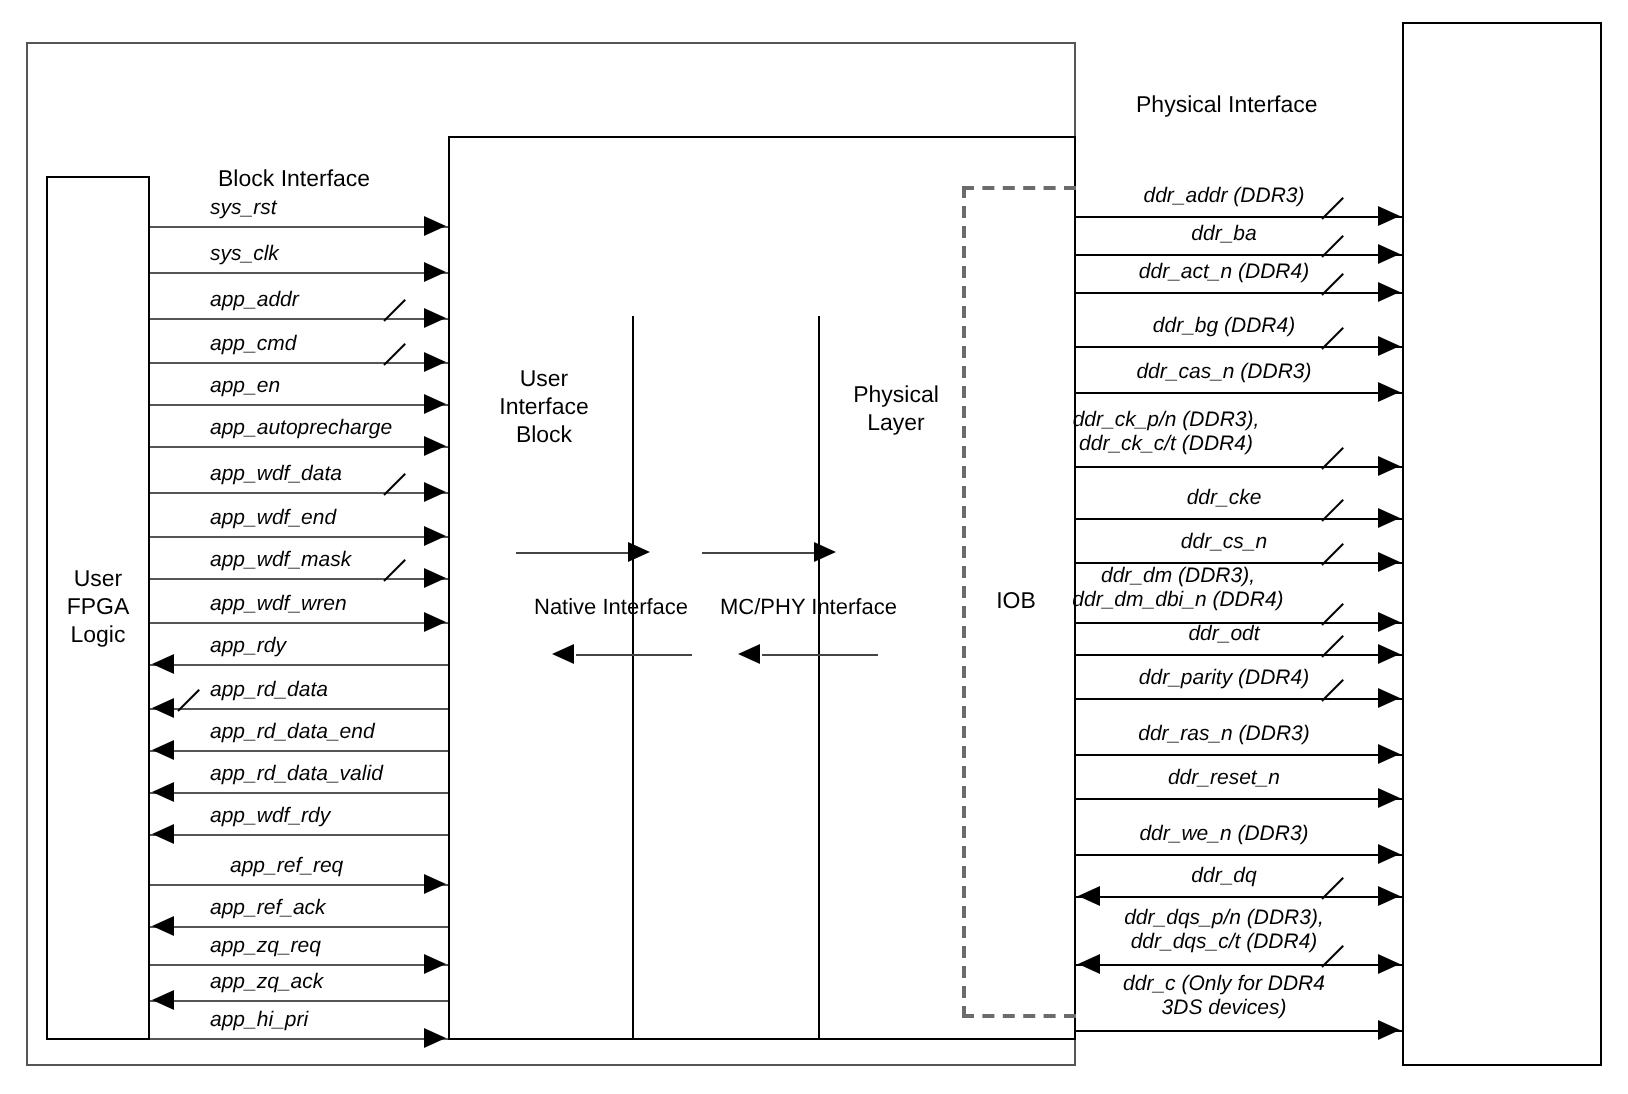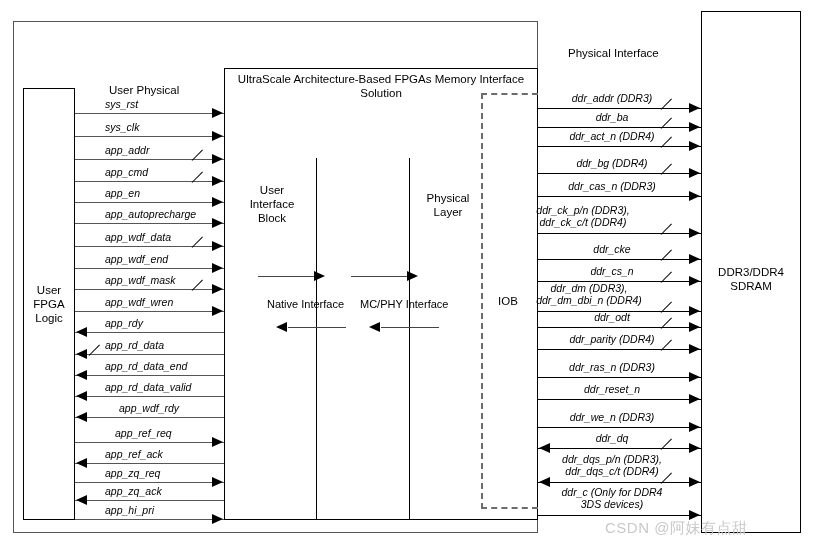--- a/index.html
+++ b/index.html
@@ -105,21 +105,20 @@
 <body>
 
 <div id="stage">
 
   <div class="fpga-frame"></div>
 
   <div class="user-logic"></div>
   <div class="user-logic-label multiline">User<br>FPGA<br>Logic</div>
 
   <div class="mis-block"></div>
-  <div class="mis-title">UltraScale Architecture-Based FPGAs Memory Interface Solution</div>
   <div class="mis-divider d1"></div>
   <div class="mis-divider d2"></div>
 
   <div class="col-label col-ui multiline">User<br>Interface<br>Block</div>
   <div class="col-label col-phy multiline">Physical<br>Layer</div>
   <div class="col-label col-iob">IOB</div>
 
   <div class="iface-label iface-native">Native Interface</div>
   <div class="iface-label iface-mcphy">MC/PHY Interface</div>
 
@@ -132,23 +131,22 @@
       <div class="int-arrow-line" style="left: 351px; top: 276px; width: 58px;"></div>
       <div class="arrow-r" style="left: 407px; top: 271px;"></div>
       <div class="int-arrow-line" style="left: 409px; top: 327px; width: 30px;"></div>
       <div class="int-arrow-line" style="left: 381px; top: 327px; width: 28px;"></div>
       <div class="arrow-l" style="left: 369px; top: 322px;"></div>
     </div>
 
   <div class="iob-dashed"></div>
 
   <div class="sdram"></div>
-  <div class="sdram-label multiline">DDR3/DDR4<br>SDRAM</div>
-
-  <div class="heading hd-user">User Physical</div>
+
+  <div class="heading hd-user">Block Interface</div>
   <div class="heading hd-phys">Physical Interface</div>
 
   <div id="user-signal-group">
       <div class="sig-line grey" style="left: 75px; top: 113px; width: 149px;"></div>
       <div class="arrow-r" style="left: 212px; top: 108px;"></div>
       <div class="sig-label" style="left: 105px; top: 98px;">sys_rst</div>
       <div class="sig-line grey" style="left: 75px; top: 136px; width: 149px;"></div>
       <div class="arrow-r" style="left: 212px; top: 131px;"></div>
       <div class="sig-label" style="left: 105px; top: 121px;">sys_clk</div>
       <div class="sig-line grey" style="left: 75px; top: 159px; width: 149px;"></div>
@@ -187,21 +185,21 @@
       <div class="slash" style="left: 89px; top: 355px;"></div>
       <div class="sig-label" style="left: 105px; top: 339px;">app_rd_data</div>
       <div class="sig-line grey" style="left: 75px; top: 375px; width: 149px;"></div>
       <div class="arrow-l" style="left: 76px; top: 370px;"></div>
       <div class="sig-label" style="left: 105px; top: 360px;">app_rd_data_end</div>
       <div class="sig-line grey" style="left: 75px; top: 396px; width: 149px;"></div>
       <div class="arrow-l" style="left: 76px; top: 391px;"></div>
       <div class="sig-label" style="left: 105px; top: 381px;">app_rd_data_valid</div>
       <div class="sig-line grey" style="left: 75px; top: 417px; width: 149px;"></div>
       <div class="arrow-l" style="left: 76px; top: 412px;"></div>
-      <div class="sig-label" style="left: 119px; top: 402px;">app_wdf_rdy</div>
+      <div class="sig-label" style="left: 105px; top: 402px;">app_wdf_rdy</div>
       <div class="sig-line grey" style="left: 75px; top: 442px; width: 149px;"></div>
       <div class="arrow-r" style="left: 212px; top: 437px;"></div>
       <div class="sig-label" style="left: 115px; top: 427px;">app_ref_req</div>
       <div class="sig-line grey" style="left: 75px; top: 463px; width: 149px;"></div>
       <div class="arrow-l" style="left: 76px; top: 458px;"></div>
       <div class="sig-label" style="left: 105px; top: 448px;">app_ref_ack</div>
       <div class="sig-line grey" style="left: 75px; top: 482px; width: 149px;"></div>
       <div class="arrow-r" style="left: 212px; top: 477px;"></div>
       <div class="sig-label" style="left: 105px; top: 467px;">app_zq_req</div>
       <div class="sig-line grey" style="left: 75px; top: 500px; width: 149px;"></div>
@@ -272,14 +270,13 @@
       <div class="sig-line" style="left: 538px; top: 482px; width: 163px;"></div>
       <div class="arrow-r" style="left: 689px; top: 477px;"></div>
       <div class="arrow-l" style="left: 539px; top: 477px;"></div>
       <div class="slash" style="left: 661px; top: 483px;"></div>
       <div class="sig-label center" style="left: 543px; top: 453px; width: 138px;">ddr_dqs_p/n (DDR3),<br>ddr_dqs_c/t (DDR4)</div>
       <div class="sig-line" style="left: 538px; top: 515px; width: 163px;"></div>
       <div class="arrow-r" style="left: 689px; top: 510px;"></div>
       <div class="sig-label center" style="left: 543px; top: 486px; width: 138px;">ddr_c (Only for DDR4<br>3DS devices)</div>
     </div>
 
-  <div class="watermark">CSDN @阿妹有点甜</div>
 </div>
 
 </body></html>

